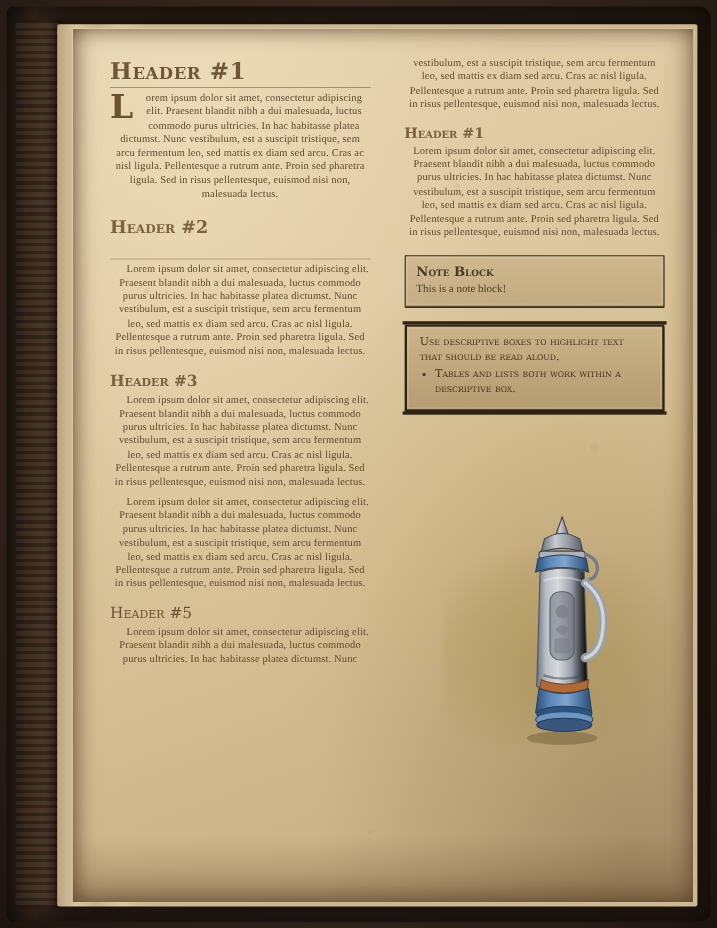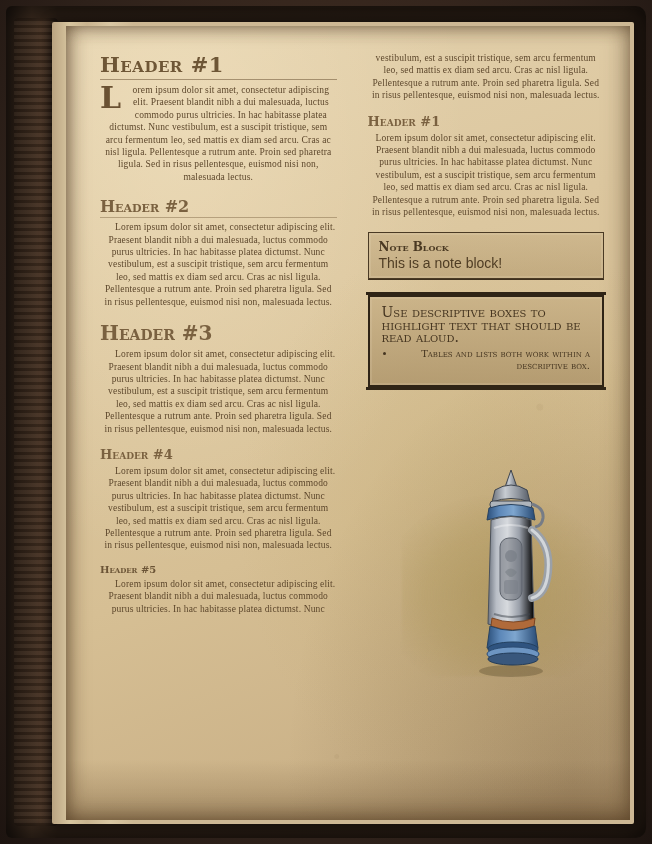--- a/index.html
+++ b/index.html
@@ -82,38 +82,38 @@
     color:#6e5636;margin:0 0 4px 0;
     border-bottom:1px solid rgba(110,86,54,.55);
     padding-bottom:2px;
   }
   .h2{
     font-family:"DejaVu Serif", serif;
     font-variant:small-caps;
     font-size:16px;font-weight:700;color:#7a6140;
     margin:14px 0 3px 0;
     border-bottom:1px solid rgba(122,97,64,.45);
-    padding-bottom:1px;
+    padding-bottom:19px;
   }
   .h3{
     font-family:"DejaVu Serif", serif;
     font-variant:small-caps;
-    font-size:20px;font-weight:700;color:#7a6140;
+    font-size:14px;font-weight:700;color:#7a6140;
     margin:13px 0 3px 0;
   }
   .h4{
     font-family:"DejaVu Serif", serif;
     font-variant:small-caps;
     font-size:13px;font-weight:700;color:#7a6140;
     margin:12px 0 3px 0;
   }
   .h5{
     font-family:"DejaVu Serif", serif;
     font-variant:small-caps;
-    font-size:10px;font-weight:700;color:#6b5436;
+    font-size:14px;font-weight:400;color:#6b5436;
     margin:12px 0 3px 0;
   }
   p.body{
     font-family:Liberation Serif, serif;
     font-size:9.5px;line-height:12.4px;
     color:#5d472c;margin:0 0 6px 0;
     text-align:center;
     letter-spacing:.15px;
   }
   p.body.indent{ text-indent:14px; }
@@ -135,22 +135,22 @@
     border:1px solid #4a3a24;
     box-shadow:0 1px 0 #3d2f1d, inset 0 0 0 2px rgba(226,210,178,.25);
     padding:7px 4px 9px 10px;
   }
   .note-title{
     font-family:"DejaVu Serif", serif;
     font-variant:small-caps;font-weight:700;
     font-size:12px;color:#4a3922;margin:0 0 3px 0;
   }
   .note-text{
-    font-family:Liberation Sans, sans-serif;
-    font-size:14px;line-height:12px;color:#4f3d24;margin:0;
+    font-family:Liberation Serif, serif;
+    font-size:10px;line-height:12px;color:#4f3d24;margin:0;
   }
 
   
   .desc-box{
     position:relative;
     margin:16px 0 0 0;
     background:linear-gradient(180deg, rgba(198,174,131,.75), rgba(170,145,103,.75));
     border:2px solid #2f2416;
     box-shadow:
       0 2px 0 #231a10,
@@ -164,23 +164,23 @@
   .desc-box:before{top:-5px;}
   .desc-box:after{bottom:-5px;}
   .desc-title{
     font-family:"DejaVu Serif", serif;
     font-variant:small-caps;font-style:italic;font-weight:700;
     font-size:13px;color:#3b2d1a;margin:0 0 4px 0;letter-spacing:.3px;
   }
   .desc-text{
     font-family:"DejaVu Serif", serif;
     font-variant:small-caps;
-    font-size:14px;line-height:12.5px;color:#453520;margin:0 0 4px 0;
-  }
-  .desc-list{margin:0;padding-left:14px;text-align:right;}
+    font-size:10px;line-height:12.5px;color:#453520;margin:0 0 4px 0;
+  }
+  .desc-list{margin:0;padding-left:14px;}
   .desc-list li{
     font-family:"DejaVu Serif", serif;
     font-variant:small-caps;
     font-size:10px;line-height:12.5px;color:#453520;
   }
 
   
   #illus{
     position:absolute;left:24px;right:10px;bottom:120px;height:230px;
   }
@@ -217,21 +217,20 @@
         <div class="h1">Header #1</div>
 
         <p class="body dropcap">Lorem ipsum dolor sit amet, consectetur adipiscing elit. Praesent blandit nibh a dui malesuada, luctus commodo purus ultricies. In hac habitasse platea dictumst. Nunc vestibulum, est a suscipit tristique, sem arcu fermentum leo, sed mattis ex diam sed arcu. Cras ac nisl ligula. Pellentesque a rutrum ante. Proin sed pharetra ligula. Sed in risus pellentesque, euismod nisi non, malesuada lectus.</p>
 
         <div class="h2">Header #2</div>
         <p class="body indent">Lorem ipsum dolor sit amet, consectetur adipiscing elit. Praesent blandit nibh a dui malesuada, luctus commodo purus ultricies. In hac habitasse platea dictumst. Nunc vestibulum, est a suscipit tristique, sem arcu fermentum leo, sed mattis ex diam sed arcu. Cras ac nisl ligula. Pellentesque a rutrum ante. Proin sed pharetra ligula. Sed in risus pellentesque, euismod nisi non, malesuada lectus.</p>
 
         <div class="h3">Header #3</div>
         <p class="body indent">Lorem ipsum dolor sit amet, consectetur adipiscing elit. Praesent blandit nibh a dui malesuada, luctus commodo purus ultricies. In hac habitasse platea dictumst. Nunc vestibulum, est a suscipit tristique, sem arcu fermentum leo, sed mattis ex diam sed arcu. Cras ac nisl ligula. Pellentesque a rutrum ante. Proin sed pharetra ligula. Sed in risus pellentesque, euismod nisi non, malesuada lectus.</p>
 
-        <div class="h4">Header #4</div>
         <p class="body indent">Lorem ipsum dolor sit amet, consectetur adipiscing elit. Praesent blandit nibh a dui malesuada, luctus commodo purus ultricies. In hac habitasse platea dictumst. Nunc vestibulum, est a suscipit tristique, sem arcu fermentum leo, sed mattis ex diam sed arcu. Cras ac nisl ligula. Pellentesque a rutrum ante. Proin sed pharetra ligula. Sed in risus pellentesque, euismod nisi non, malesuada lectus.</p>
 
         <div class="h5">Header #5</div>
         <p class="body indent">Lorem ipsum dolor sit amet, consectetur adipiscing elit. Praesent blandit nibh a dui malesuada, luctus commodo purus ultricies. In hac habitasse platea dictumst. Nunc</p>
       </div>
 
       <div class="col">
 
         <p class="body">vestibulum, est a suscipit tristique, sem arcu fermentum leo, sed mattis ex diam sed arcu. Cras ac nisl ligula. Pellentesque a rutrum ante. Proin sed pharetra ligula. Sed in risus pellentesque, euismod nisi non, malesuada lectus.</p>
 

